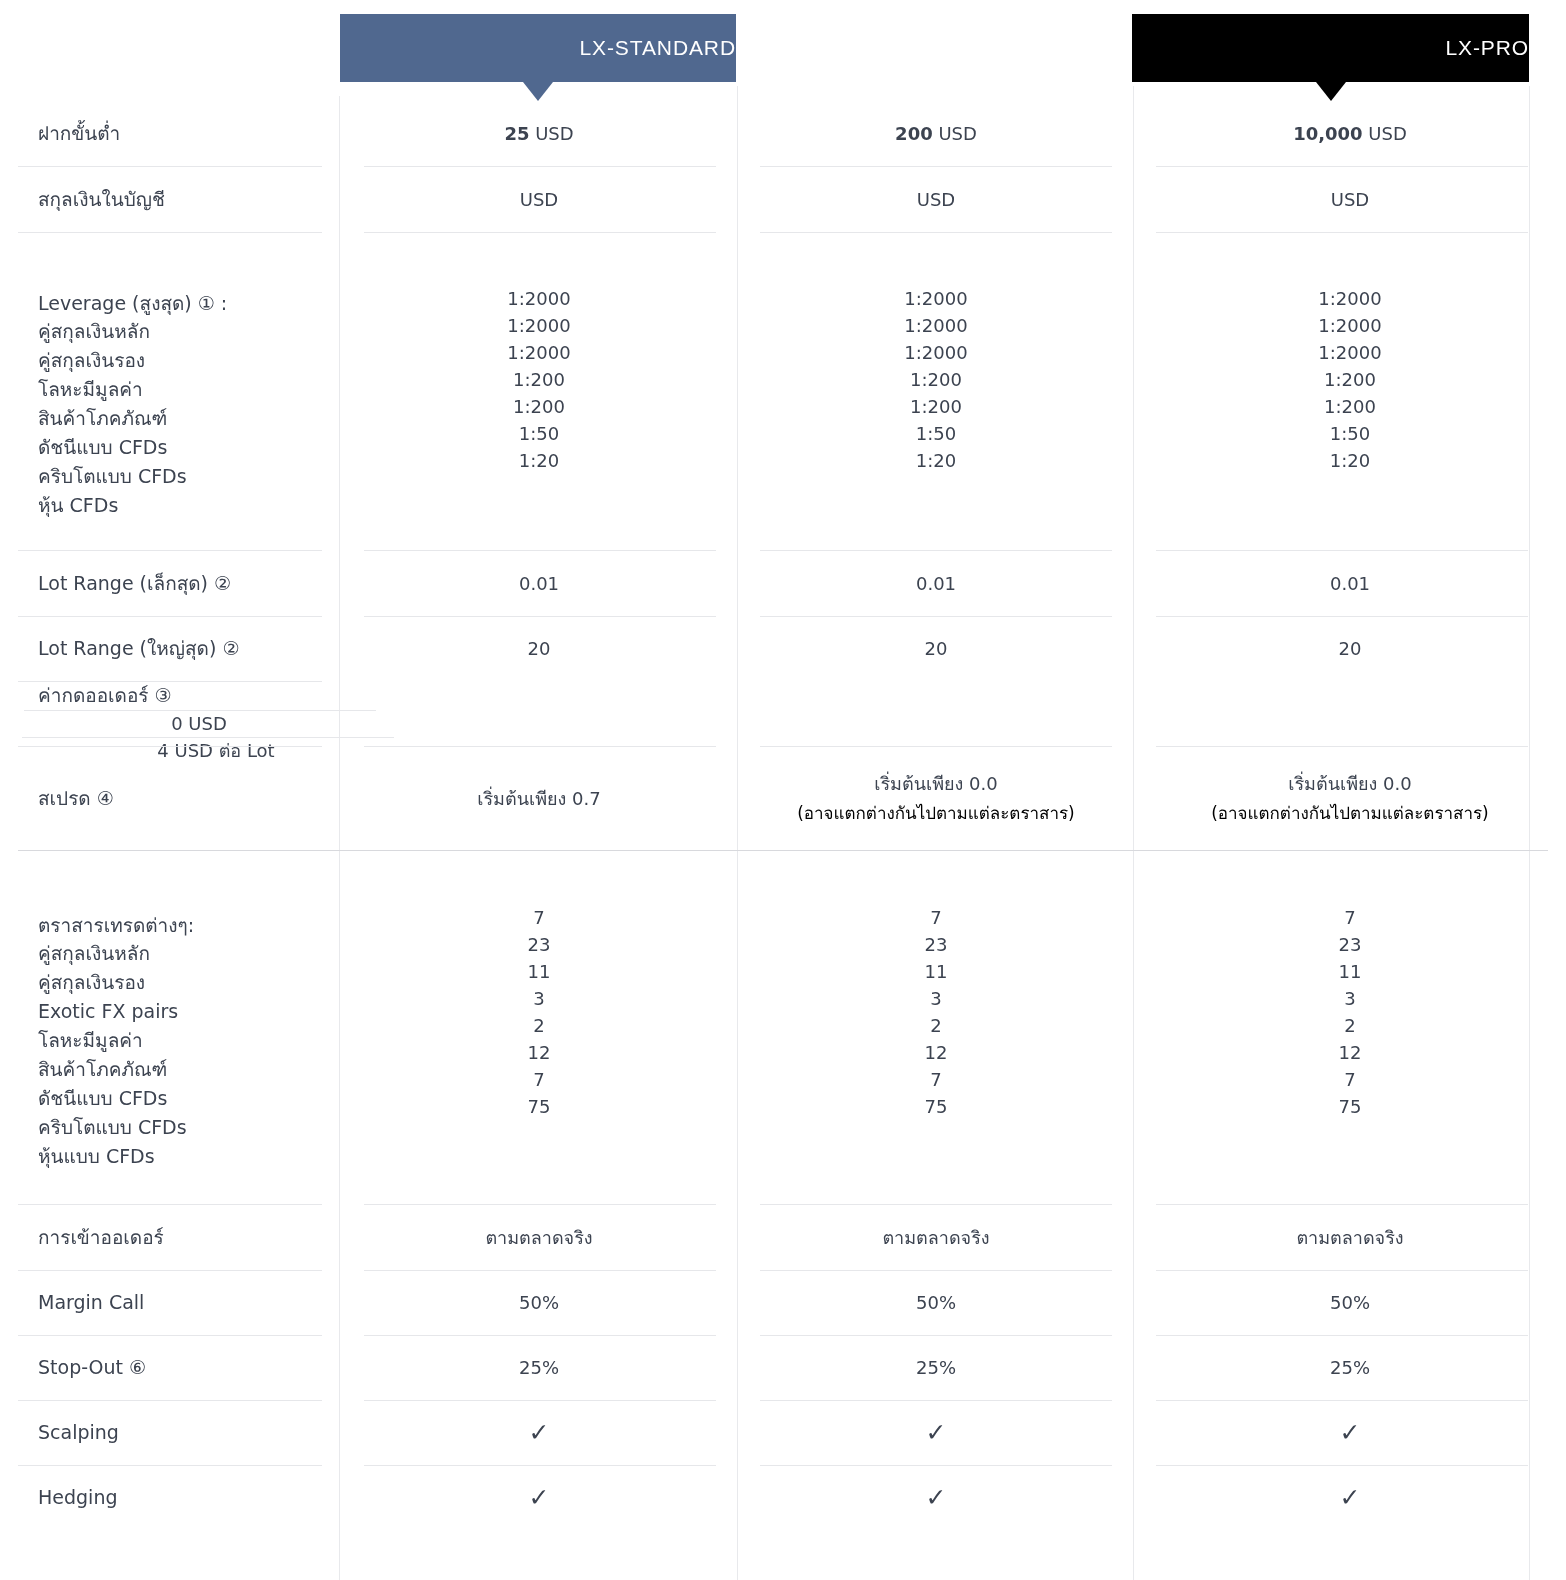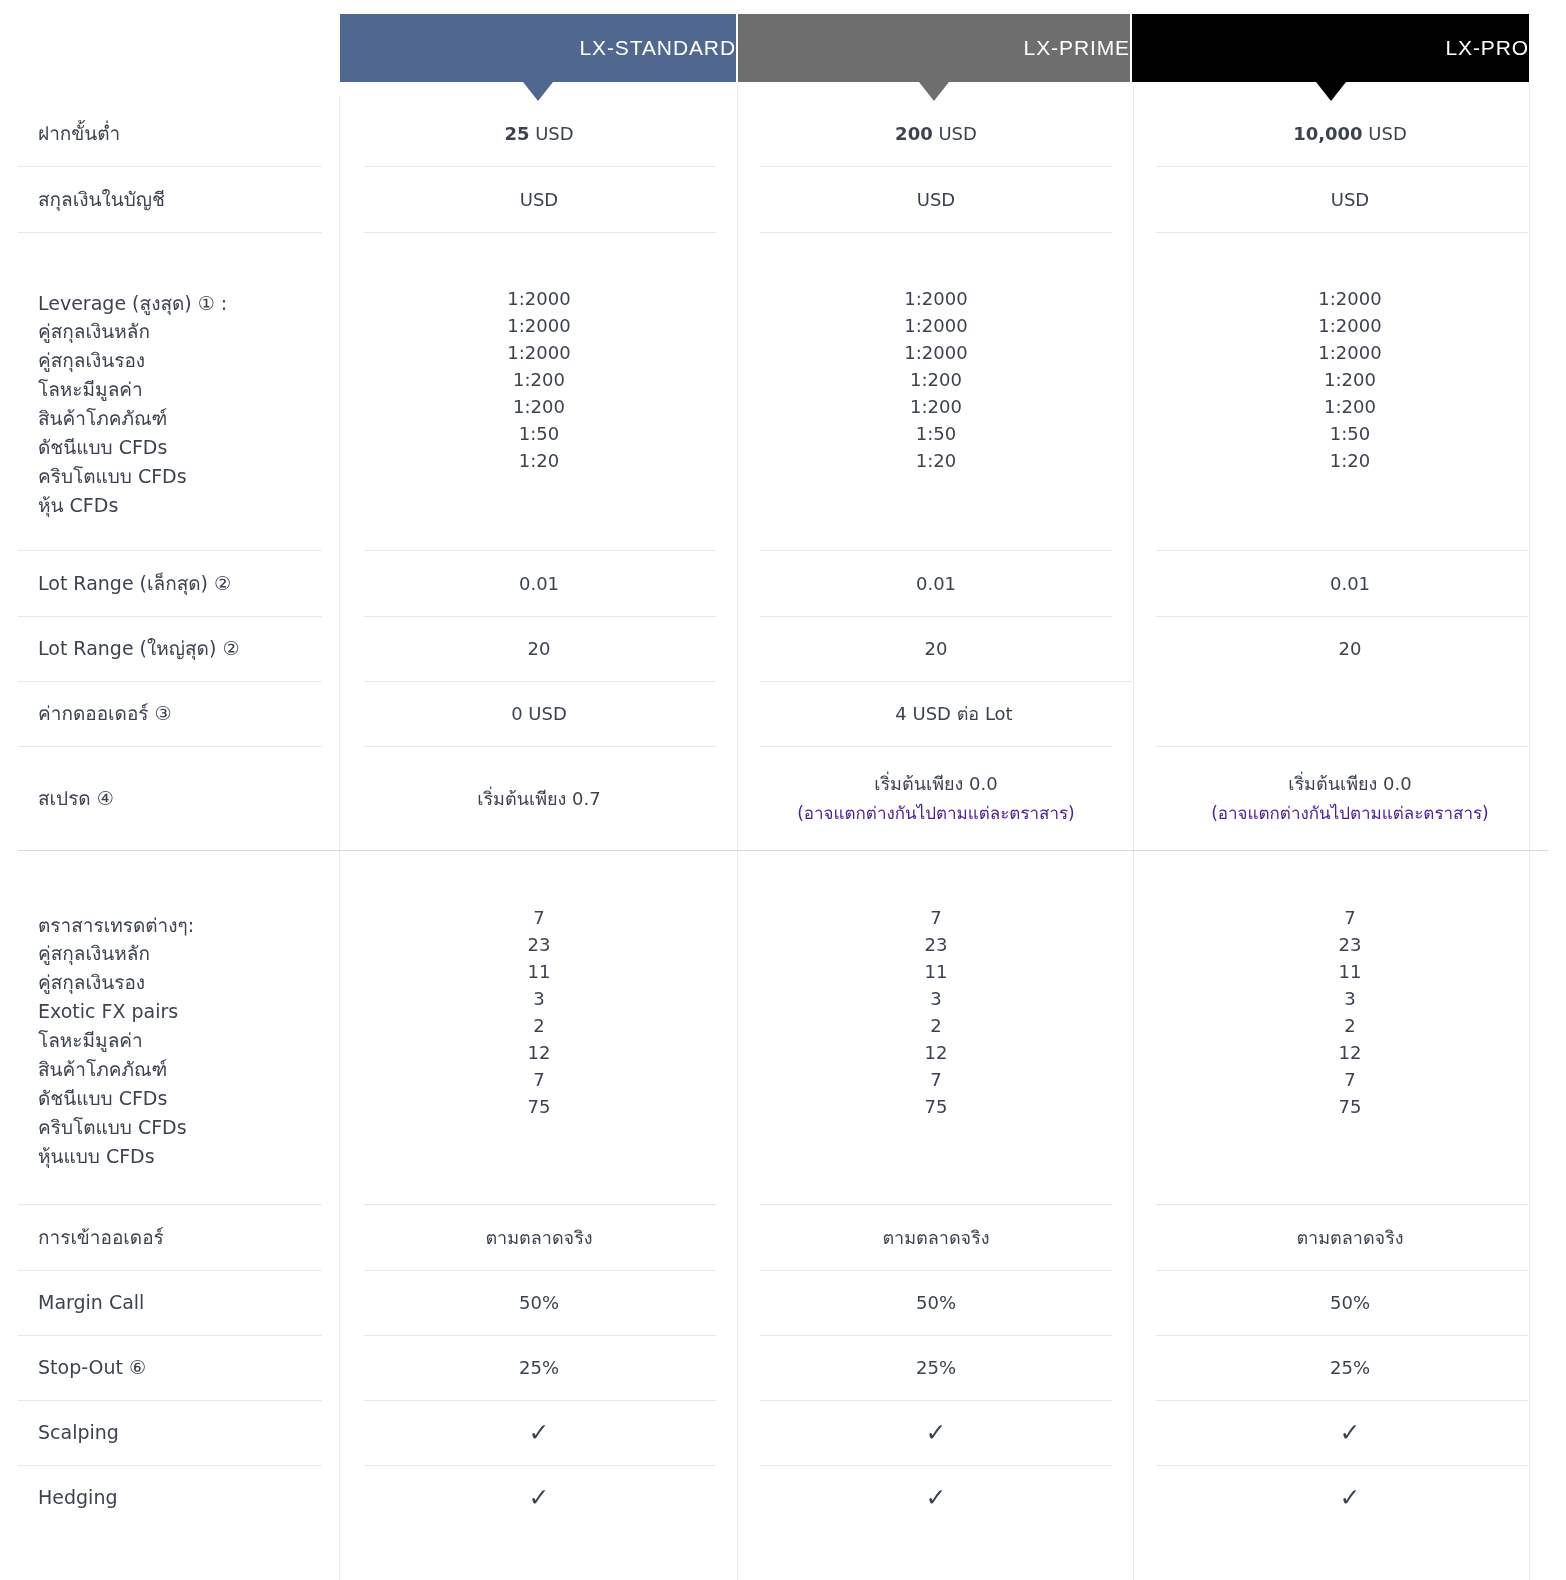--- a/index.html
+++ b/index.html
@@ -134,21 +134,21 @@
   }
   .val-txt {
     font-size: 18px;
     color: #3c4350;
     line-height: 1.5;
     font-weight: 400;
   }
   .val-txt b { font-weight: 700; }
   .val-sub {
     font-size: 17px;
-    color: #4c1d95;
+    color: #000000;
     line-height: 1.55;
     margin-top: 3px;
   }
   .check {
     font-size: 25px;
     line-height: 1;
     color: #3c4350;
   }
 
   
@@ -179,24 +179,20 @@
 
   <div class="vline v1"></div>
   <div class="vline v2"></div>
   <div class="vline v3"></div>
   <div class="vline v4"></div>
 
   <div class="header-row">
     <div class="plan-head" id="head-0" style="background: rgb(80, 104, 143);">
       <span class="plan-title">LX-STANDARD</span>
       <span class="pointer" style="border-top-color: rgb(80, 104, 143);"></span>
-    </div>
-    <div class="plan-head" id="head-1" style="background: rgb(110, 110, 110);">
-      <span class="plan-title">LX-PRIME</span>
-      <span class="pointer" style="border-top-color: rgb(110, 110, 110);"></span>
     </div>
     <div class="plan-head" id="head-2" style="background: rgb(0, 0, 0);">
       <span class="plan-title">LX-PRO</span>
       <span class="pointer" style="border-top-color: rgb(0, 0, 0);"></span>
     </div>
   </div>
 
   <div class="grid">
 
     <div class="trow no-rule" style="height:66px;">
@@ -295,21 +291,21 @@
         <span class="val-txt">20</span>
       </div>
       <div class="cell cell-val cv1">
         <span class="val-txt">20</span>
       </div>
       <div class="cell cell-val cv2">
         <span class="val-txt">20</span>
       </div>
     </div>
 
-    <div class="trow" style="height:65px;">
+    <div class="trow" style="height:65px;flex-direction:column;">
       <div class="cell cell-label">
         <span class="label-txt">ค่ากดออเดอร์ ③</span>
       </div>
       <div class="cell cell-val cv0">
         <span class="val-txt">0 USD</span>
       </div>
       <div class="cell cell-val cv2">
         <span class="val-txt">4 USD ต่อ Lot</span>
       </div>
     </div>

